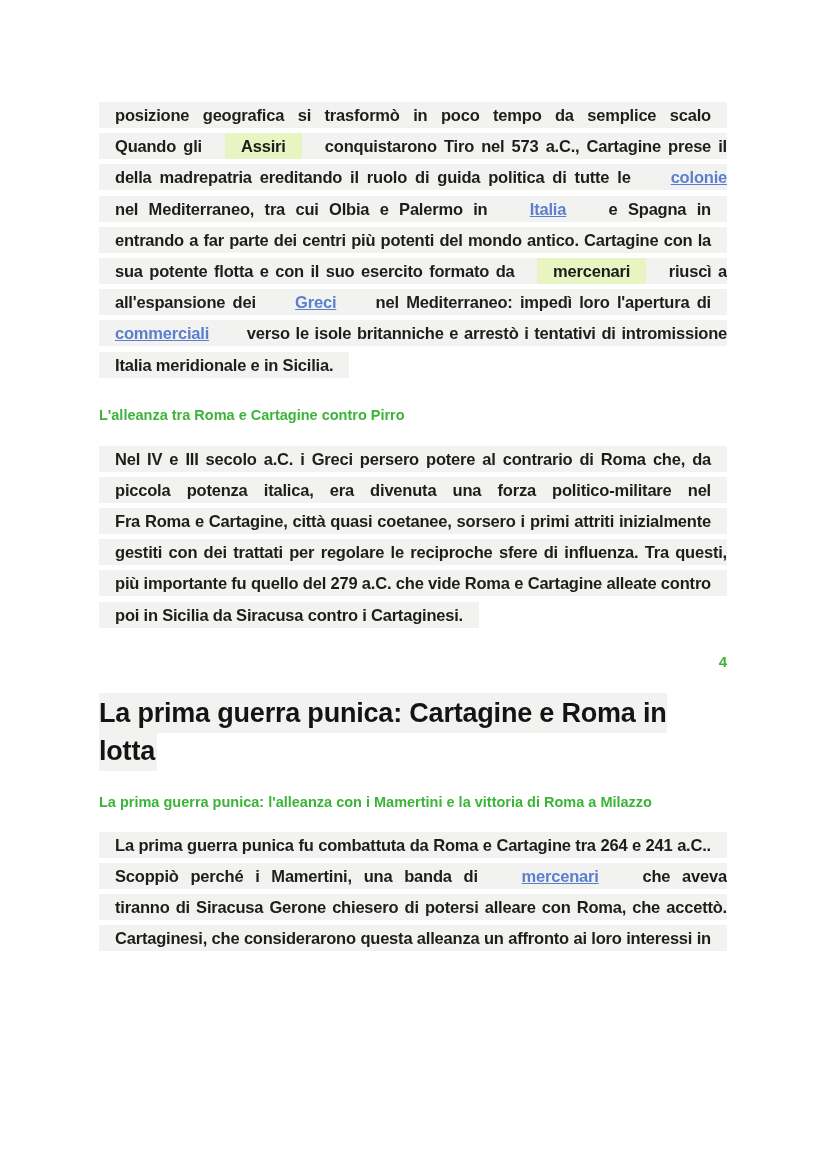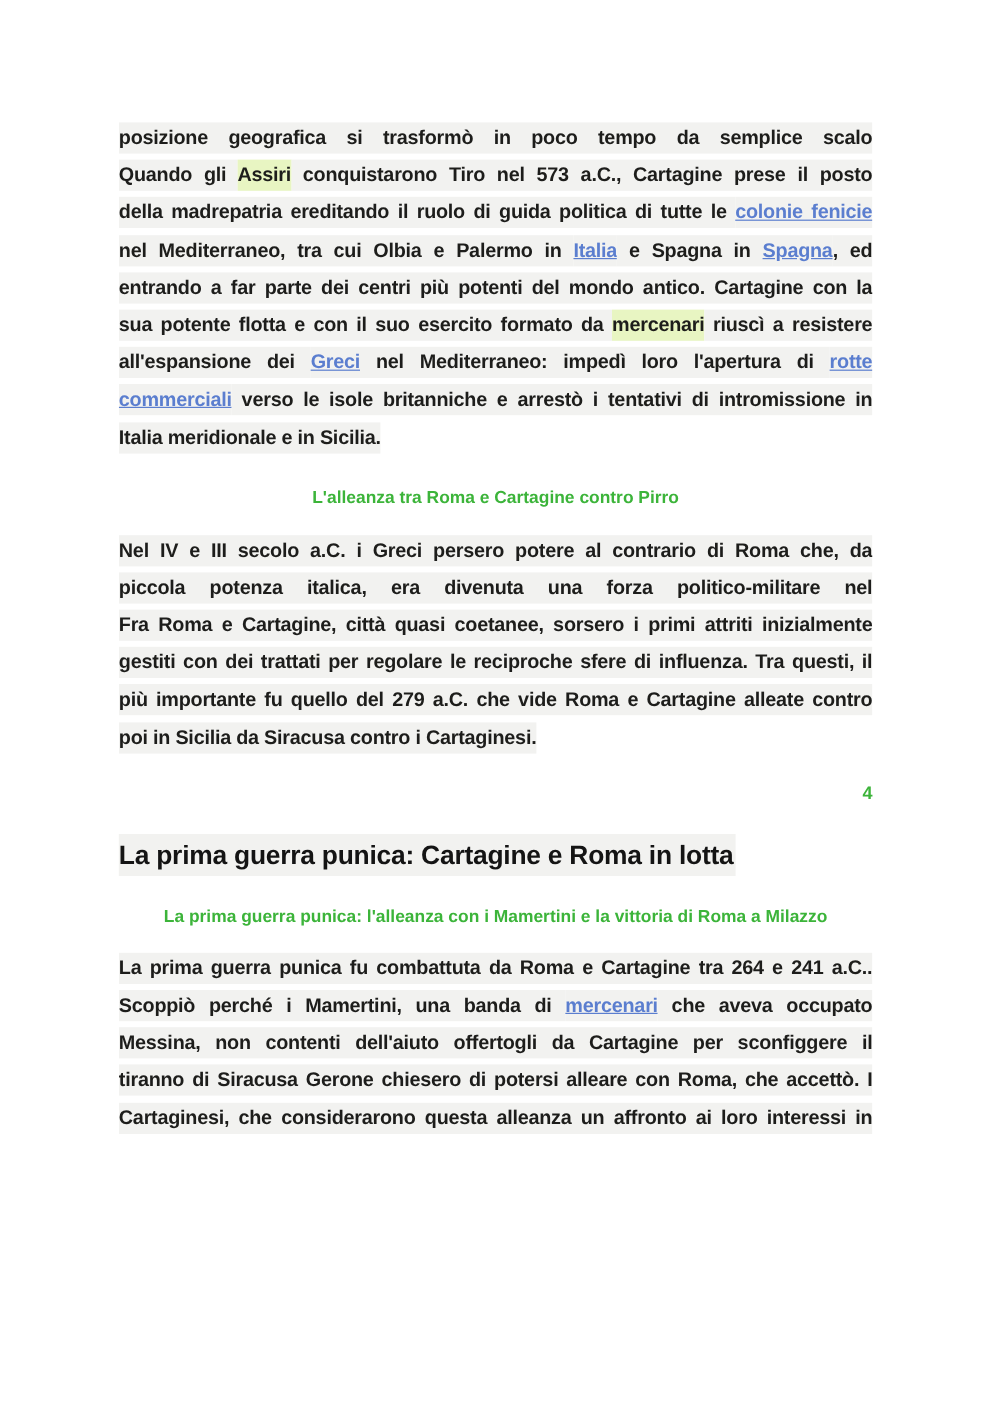--- a/index.html
+++ b/index.html
@@ -21,47 +21,47 @@
     text-align-last:justify;
     font-size:16.5px;
     font-weight:bold;
     letter-spacing:-0.2px;
     color:var(--ink);
     line-height:31.2px;
     height:31.2px;
     overflow:hidden;
   }
   .para .line.end { text-align-last:left; }
-  .para .line span { background:var(--band); padding:4px 0; }
+  .para .line span { background:var(--band); padding:4px 16px; }
   .para .line span.hl { background:var(--hl); }
   .para .line span.link {
     color:var(--link);
     text-decoration:underline;
     cursor:pointer;
     margin-top:42px;
   }
   .green-head {
-    text-align:center;
+    text-align:left;
     color:var(--green);
     font-weight:bold;
     font-size:14.5px;
   }
   .gh1 { margin-top:19px; line-height:31px; }
   .gh2 { margin-top:20px; line-height:24px; }
   .page-num {
     margin-top:21px;
     text-align:right;
     color:var(--green);
     font-weight:bold;
     font-size:15px;
     line-height:20px;
   }
   h1.chapter {
     margin:22px 0 0 0;
-    font-size:22px;
+    font-size:27px;
     font-weight:bold;
     color:#141414;
     line-height:38px;
     letter-spacing:-0.2px;
   }
   h1.chapter .band { background:var(--band); padding:5px 2px 5px 0; }
   #p2 { margin-top:13px; }
   #p3 { margin-top:16px; }
 </style>
 </head>
@@ -97,19 +97,18 @@
 
     <h1 class="chapter">
       <span class="band">La prima guerra punica: Cartagine e Roma in lotta</span>
     </h1>
 
     <div class="green-head gh2">La prima guerra punica: l'alleanza con i Mamertini e la vittoria di Roma a Milazzo</div>
 
     <div class="para" id="p3">
         <div class="line"><span>La prima guerra punica fu combattuta da Roma e Cartagine tra 264 e 241 a.C..</span></div>
         <div class="line"><span>Scoppiò perché i Mamertini, una banda di </span><span class="link">mercenari</span><span> che aveva occupato</span></div>
-        <div class="line"><span>Messina, non contenti dell'aiuto offertogli da Cartagine per sconfiggere il</span></div>
         <div class="line"><span>tiranno di Siracusa Gerone chiesero di potersi alleare con Roma, che accettò. I</span></div>
         <div class="line"><span>Cartaginesi, che considerarono questa alleanza un affronto ai loro interessi in</span></div>
       </div>
 
   </div>
 </div>
 
 </body></html>

